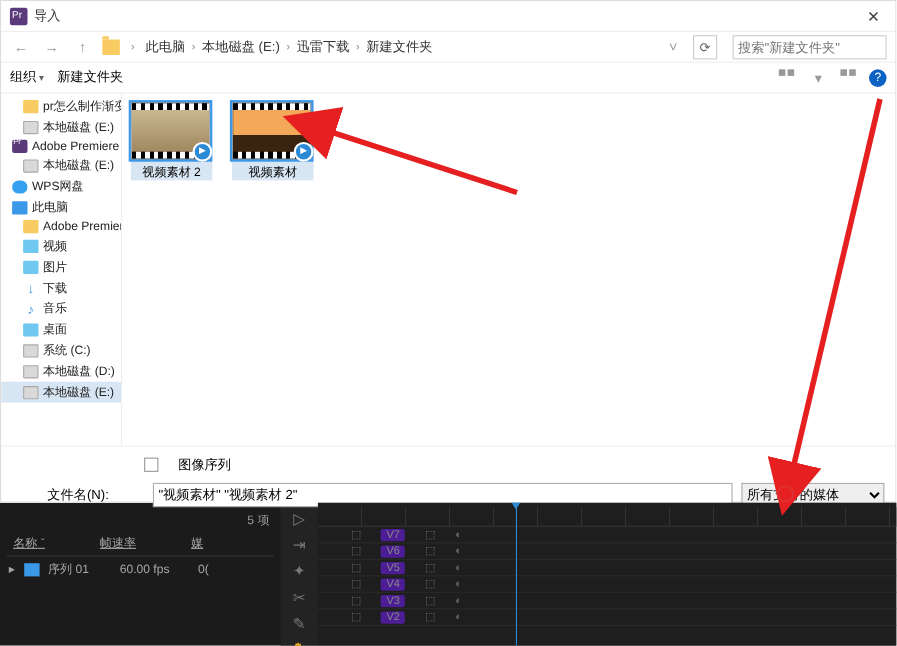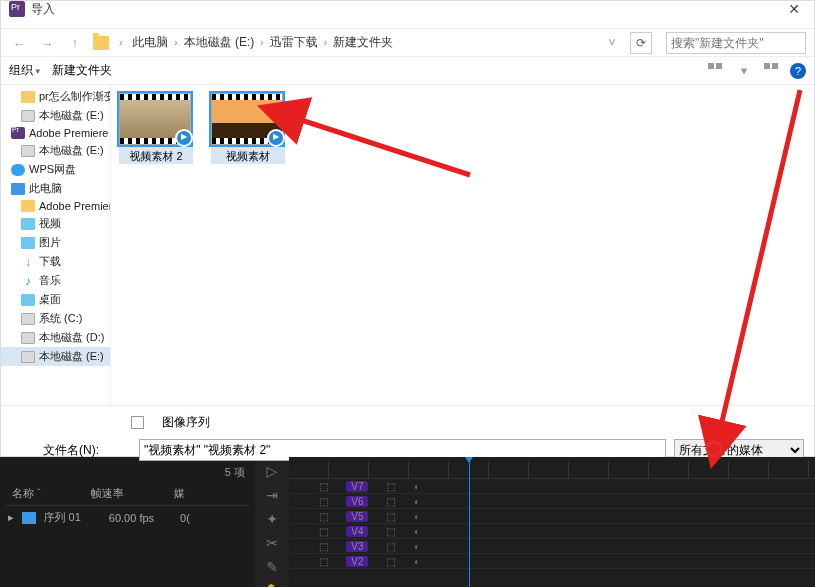--- a/index.html
+++ b/index.html
@@ -1,20 +1,20 @@
 <!DOCTYPE html>
 <html><head>
 <meta charset="utf-8">
 <style>
 * { margin:0; padding:0; box-sizing:border-box; font-family:"Microsoft YaHei","Segoe UI",sans-serif; }
 body { width:815px; height:587px; overflow:hidden; background:#fff; position:relative; }
 
 
 .dialog { width:815px; height:457px; background:#fff; border:1px solid #ddd; position:relative; }
-.titlebar { height:28px; display:flex; align-items:flex-start; padding:0 8px; border-bottom:1px solid #eee; }
+.titlebar { height:28px; display:flex; align-items:center; padding:0 8px; border-bottom:1px solid #eee; }
 .titlebar .app-icon { width:16px; height:16px; background:#5a3a7a; display:inline-block; margin-right:6px; border-radius:2px; position:relative; }
 .titlebar .app-icon::after{content:"Pr";color:#fff;font-size:9px;position:absolute;left:2px;top:1px;}
 .titlebar .title { font-size:12px; color:#333; }
 .titlebar .close { margin-left:auto; font-size:14px; color:#444; cursor:pointer; padding:0 6px; }
 
 .navbar { height:28px; display:flex; align-items:center; padding:0 8px; gap:8px; border-bottom:1px solid #eee; }
 .navbtn { width:20px; height:20px; color:#999; font-size:13px; text-align:center; line-height:20px; }
 .folder-icon { width:16px; height:14px; background:#f8cc63; border-radius:1px; display:inline-block; position:relative;}
 .folder-icon::before{content:"";position:absolute;top:-3px;left:0;width:6px;height:3px;background:#f8cc63;border-radius:1px 1px 0 0;}
 .breadcrumb { font-size:12px; color:#333; flex:1; display:flex; align-items:center; gap:4px;}
@@ -69,21 +69,21 @@
 .footer select{width:130px;height:22px;border:1px solid #adadad;font-size:12px;}
 .footer .btns{display:flex;justify-content:flex-end;gap:8px;}
 .footer .btn{width:74px;height:22px;border:1px solid #adadad;background:#f3f3f3;font-size:12px;cursor:pointer;}
 .footer .btn.primary{border:2px solid #2b8ad6;}
 .footer .btn.disabled{color:#aaa;}
 
 
 .pr-panel{width:815px;height:130px;background:#1b1b1b;display:flex;color:#a7a7a7;font-size:11px;}
 .pr-left{width:255px;padding:6px;}
 .pr-left .hdr{display:flex;justify-content:flex-end;padding:2px 4px;color:#999;}
-.pr-left .cols{display:flex;gap:50px;padding:4px 6px;border-bottom:1px solid #333;}
+.pr-left .cols{display:flex;gap:50px;padding:4px 6px;border-bottom:1px solid #333;text-decoration:underline;}
 .pr-left .row{display:flex;align-items:center;gap:8px;padding:4px 2px;}
 .pr-left .seq-ico{width:14px;height:12px;background:#3b97e8;display:inline-block;}
 .pr-left .arrow{color:#888;}
 .pr-tools{width:34px;background:#232323;display:flex;flex-direction:column;align-items:center;gap:8px;padding-top:6px;}
 .pr-tools span{color:#777;font-size:14px;}
 .pr-timeline{flex:1;background:#1e1e1e;position:relative;padding-top:4px;}
 .ruler{height:18px;border-bottom:1px solid #333;position:relative;background:repeating-linear-gradient(90deg,#1e1e1e 0 39px,#333 39px 40px);}
 .playhead{position:absolute;left:180px;top:4px;bottom:0;width:1px;background:#2b8ad6;}
 .playhead::before{content:"";position:absolute;top:-4px;left:-4px;width:0;height:0;border-left:4px solid transparent;border-right:4px solid transparent;border-top:6px solid #2b8ad6;}
 .track{height:15px;border-bottom:1px solid #2a2a2a;display:flex;align-items:center;padding-left:30px;gap:18px;font-size:10px;color:#888;}

